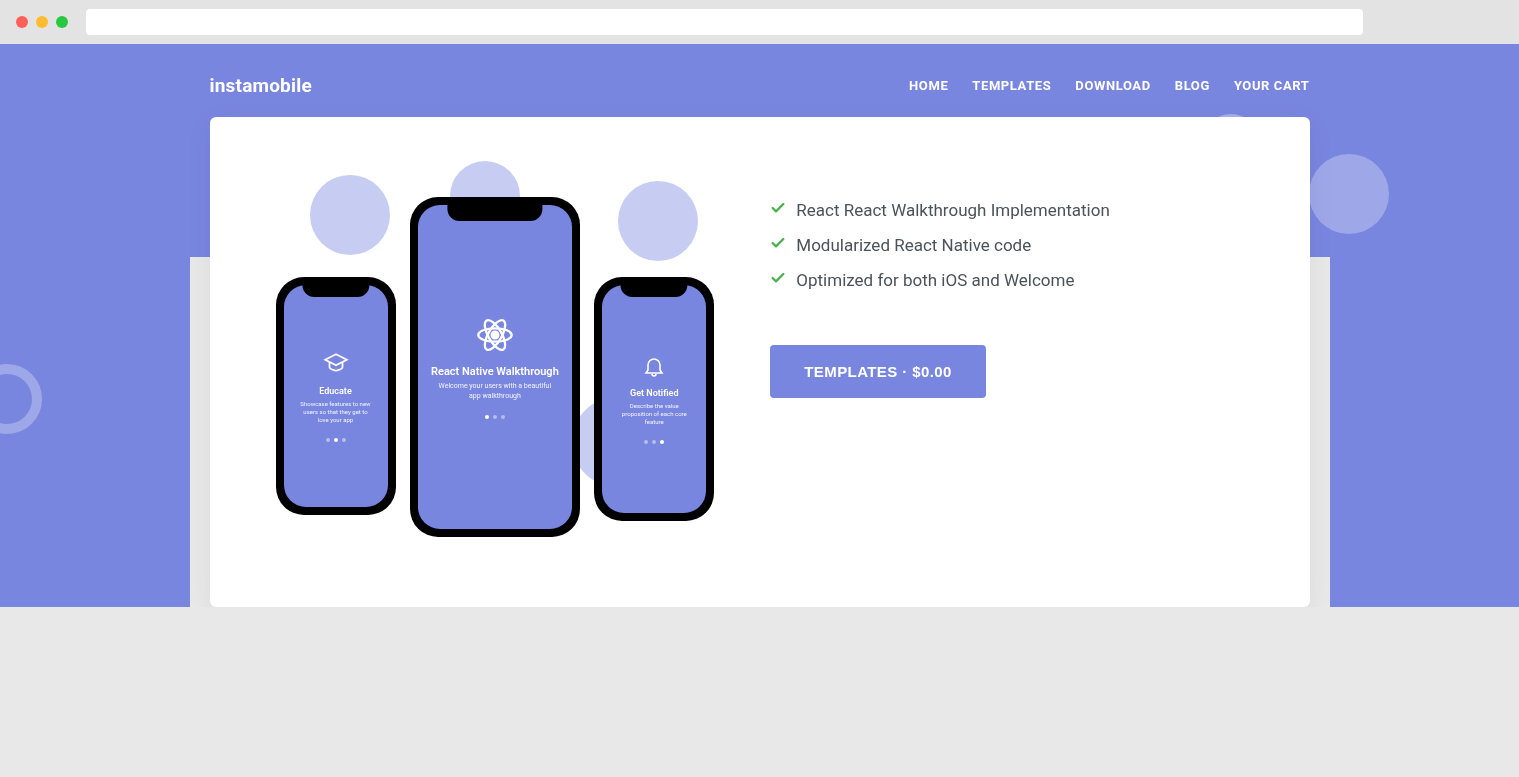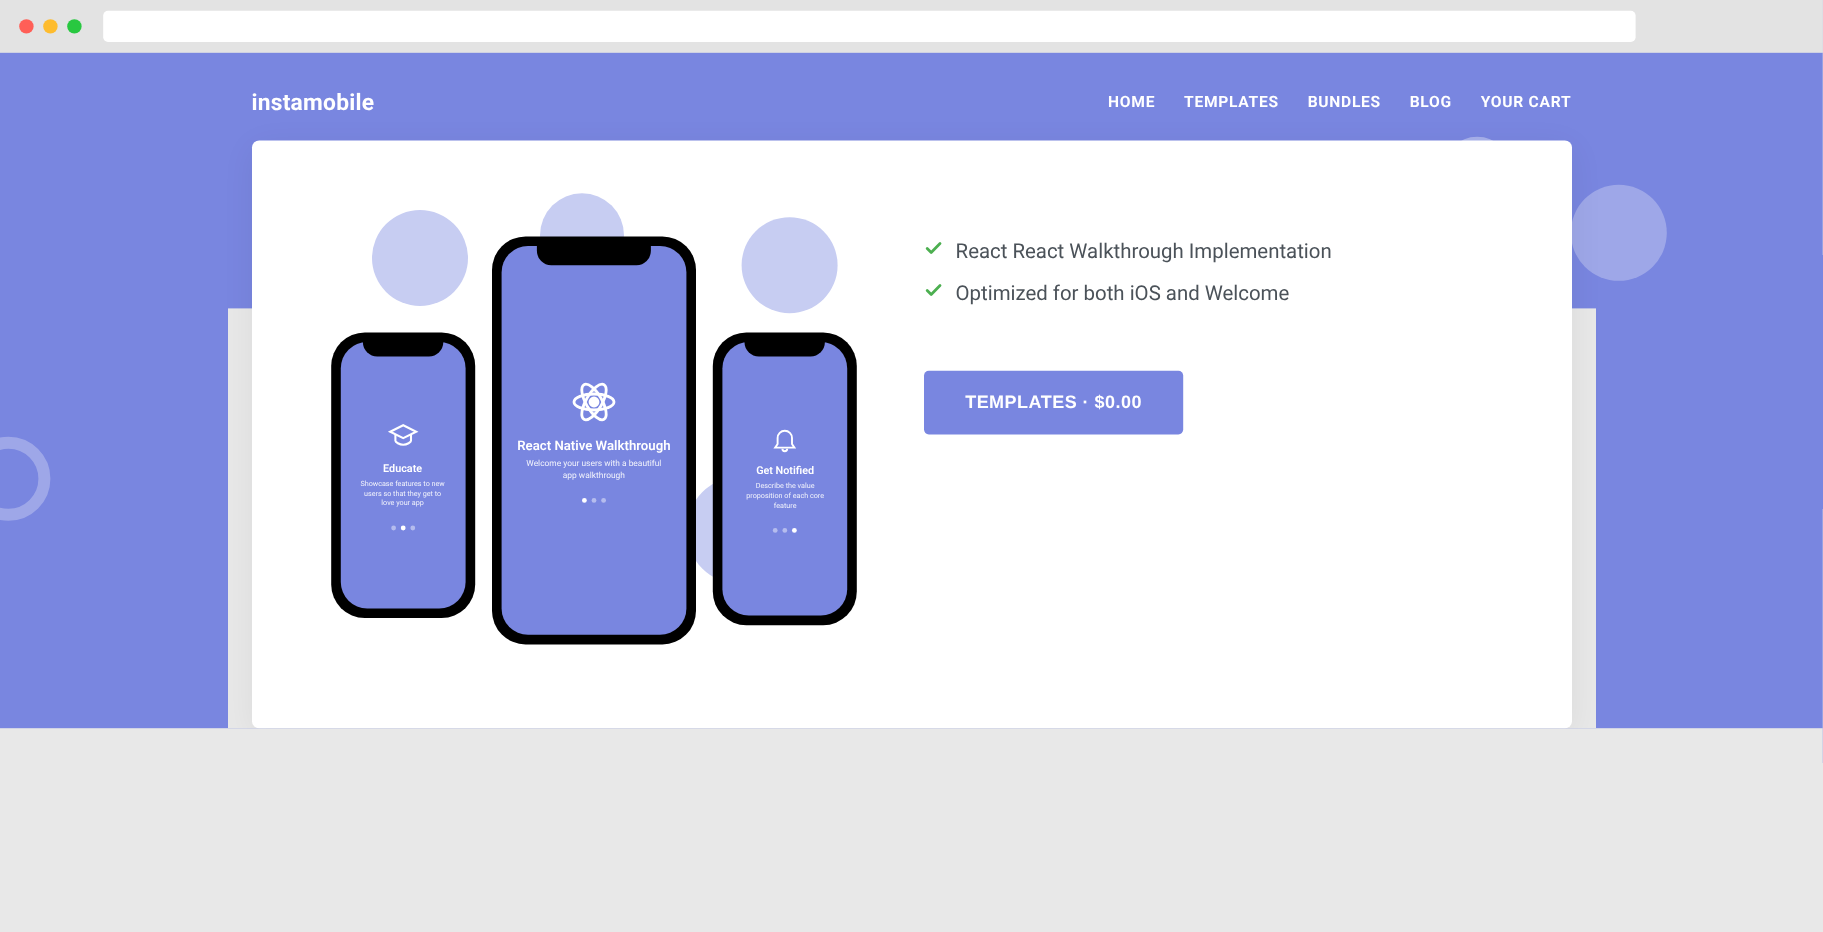--- a/index.html
+++ b/index.html
@@ -167,21 +167,21 @@
   <div class="deco-ring" style="width:14px;height:14px;border:3px solid rgba(255,255,255,0.5);top:134px;left:49%;"></div>
   <div class="deco-ring" style="width:14px;height:14px;border:3px solid rgba(255,255,255,0.5);top:186px;left:288px;"></div>
   <div class="deco-ring" style="width:70px;height:70px;border:10px solid rgba(255,255,255,0.28);top:320px;left:-28px;"></div>
 
   <div class="container">
     <div class="nav">
       <div class="logo">instamobile</div>
       <div class="nav-links">
         <div class="nav-link">HOME</div>
         <div class="nav-link">TEMPLATES</div>
-        <div class="nav-link">BUNDLES</div>
+        <div class="nav-link">DOWNLOAD</div>
         <div class="nav-link">BLOG</div>
         <div class="nav-link">YOUR CART</div>
       </div>
     </div>
   </div>
 
   <div class="container card-zone">
     <div class="card-bg-split"></div>
     <div class="card">
       <div class="left-col">
@@ -262,20 +262,28 @@
                 </svg>
             </span>
             <span>React React Walkthrough Implementation</span>
           </li>
           <li class="feature-item">
             <span class="check">
               <svg width="16" height="16" viewBox="0 0 24 24" fill="none" stroke="currentColor" stroke-width="3.5" stroke-linecap="round" stroke-linejoin="round">
                   <polyline points="20 6 9 17 4 12"></polyline>
                 </svg>
             </span>
+            <span>Modularized React Native code</span>
+          </li>
+          <li class="feature-item">
+            <span class="check">
+              <svg width="16" height="16" viewBox="0 0 24 24" fill="none" stroke="currentColor" stroke-width="3.5" stroke-linecap="round" stroke-linejoin="round">
+                  <polyline points="20 6 9 17 4 12"></polyline>
+                </svg>
+            </span>
             <span>Optimized for both iOS and Welcome</span>
           </li>
         </ul>
         <button class="download-btn">TEMPLATES · $0.00</button>
       </div>
     </div>
   </div>
 </div>
 
 </body></html>

